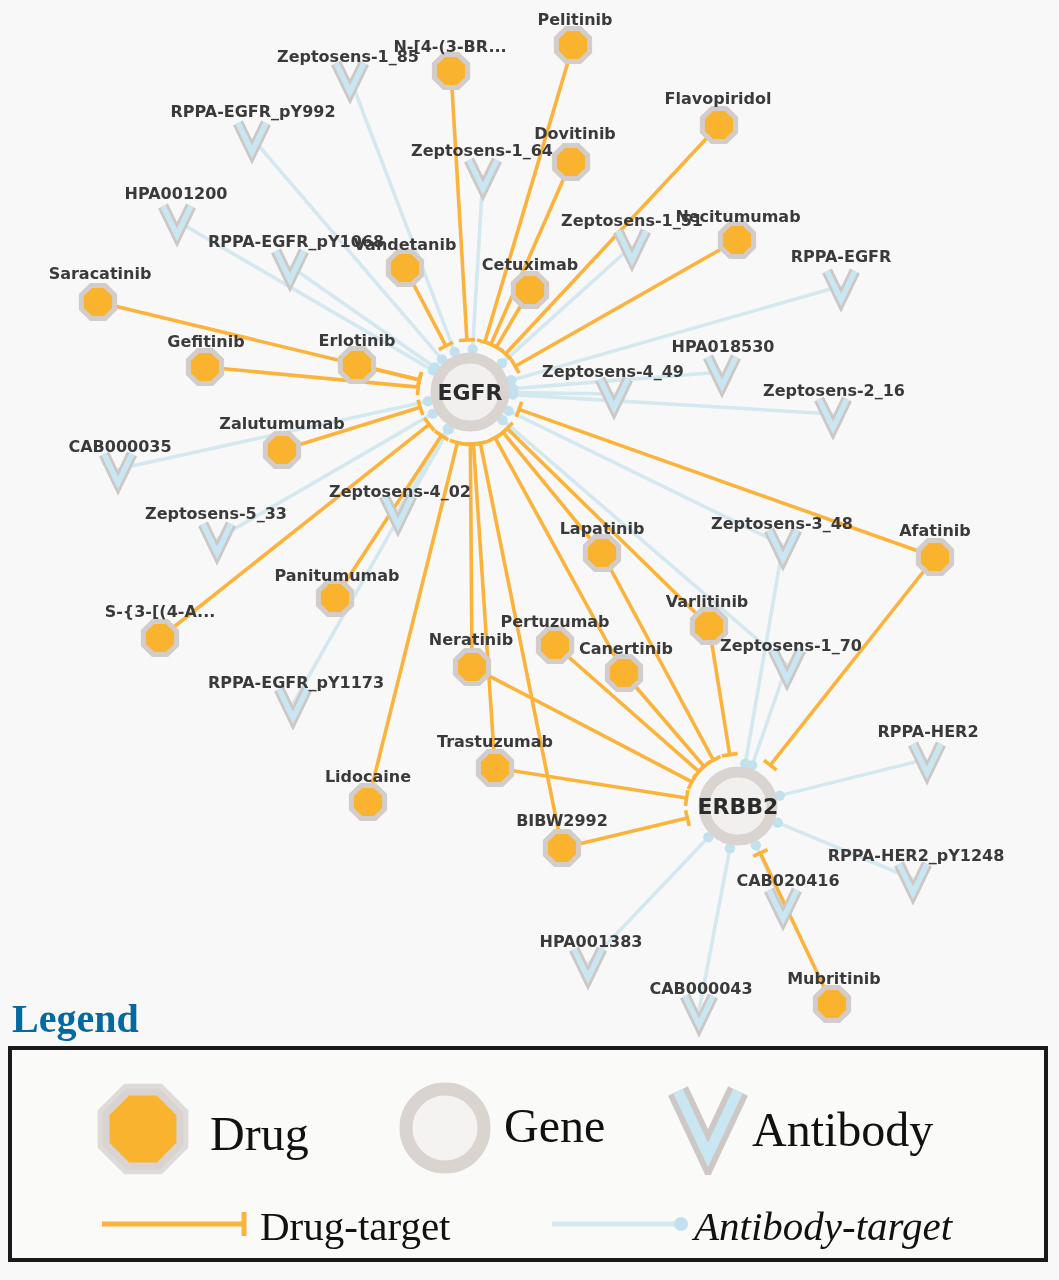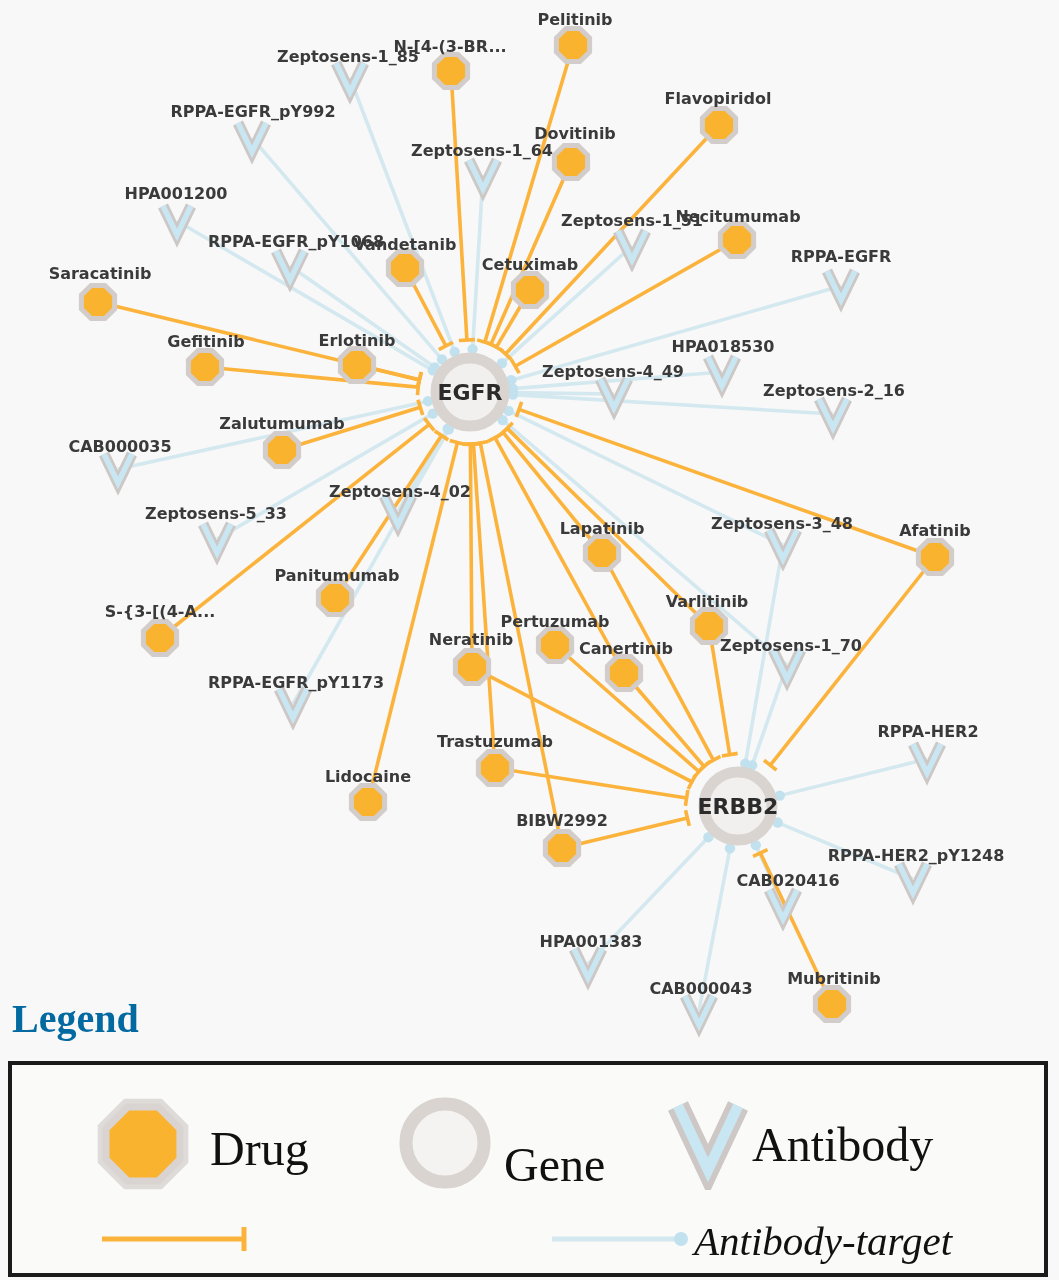--- a/index.html
+++ b/index.html
@@ -3,21 +3,21 @@
 <meta charset="utf-8">
 <style>
   html,body{margin:0;padding:0;background:#f8f8f8;}
   .stage{position:relative;width:1059px;height:1280px;background:#f8f8f8;overflow:hidden;
          font-family:"DejaVu Sans",sans-serif;}
   svg.network{position:absolute;left:0;top:0;}
   .node-label{font:700 16px "DejaVu Sans",sans-serif;fill:#3a3a3a;}
   .gene-label{font:700 22px "DejaVu Sans",sans-serif;fill:#2b2b2b;}
   .legend-title{position:absolute;left:12px;top:995px;font:700 40px "Liberation Serif",serif;color:#0369a1;}
   .legend-box{position:absolute;left:8px;top:1046px;width:1032px;height:208px;
-              border:4px solid #1a1a1a;background:#fafaf9;margin-top:15px;}
+              border:4px solid #1a1a1a;background:#fafaf9;}
   .legend-box .abs{position:absolute;}
   .legend-word{font:400 48px "Liberation Serif",serif;color:#111;white-space:nowrap;}
   .legend-edgeword{font:400 41px "Liberation Serif",serif;color:#111;white-space:nowrap;}
 </style>
 </head>
 <body>
 
 <div class="stage">
 
   <svg class="network" width="1059" height="1280" viewBox="0 0 1059 1280">
@@ -254,32 +254,33 @@
 
     <svg class="abs" style="left:74px;top:22px;" width="114" height="114" viewBox="0 0 114 114">
       <polygon points="102.3,75.8 75.8,102.3 38.2,102.3 11.7,75.8 11.7,38.2 38.2,11.7 75.8,11.7 102.3,38.2" fill="#DFDBD8"></polygon>
       <polygon points="93.9,72.3 72.3,93.9 41.7,93.9 20,72.3 20,41.7 41.7,20 72.3,20 93.9,41.7" fill="#FAB32F" stroke="#D9D4D1" stroke-width="7"></polygon>
     </svg>
     <div class="abs legend-word" style="left:198px;top:56px;">Drug</div>
 
     <svg class="abs" style="left:385px;top:30px;" width="96" height="96" viewBox="0 0 96 96">
       <circle cx="48" cy="48" r="39" fill="#F5F3F1" stroke="#D9D4D0" stroke-width="13"></circle>
     </svg>
-    <div class="abs legend-word" style="left:492px;top:72px;">Gene</div>
+    <div class="abs legend-word" style="left:492px;top:48px;">Gene</div>
 
     <svg class="abs" style="left:654px;top:25px;" width="84" height="100" viewBox="0 0 84 100">
       <polyline points="12,16 42,80 72,16" fill="none" stroke="#CDC8C5" stroke-width="22" stroke-linejoin="miter"></polyline>
       <polyline points="12,16 42,80 72,16" fill="none" stroke="#C9E6F3" stroke-width="10.5" stroke-linejoin="miter"></polyline>
     </svg>
     <div class="abs legend-word" style="left:740px;top:52px;">Antibody</div>
 
     <svg class="abs" style="left:85px;top:158px;" width="160" height="32" viewBox="0 0 160 32">
       <line x1="5" y1="16" x2="147" y2="16" stroke="#FBB33C" stroke-width="5"></line>
       <line x1="147" y1="4" x2="147" y2="28" stroke="#FBB33C" stroke-width="5"></line>
     </svg>
+    <div class="abs legend-edgeword" style="left:248px;top:152px;">Drug-target</div>
 
     <svg class="abs" style="left:535px;top:158px;" width="152" height="32" viewBox="0 0 152 32">
       <line x1="5" y1="16" x2="130" y2="16" stroke="#D4E8EF" stroke-width="5"></line>
       <circle cx="134" cy="16" r="7" fill="#C2E1EF"></circle>
     </svg>
     <div class="abs legend-edgeword" style="left:682px;top:152px;font-style:italic;">Antibody-target</div>
 
   </div>
 </div>
 

